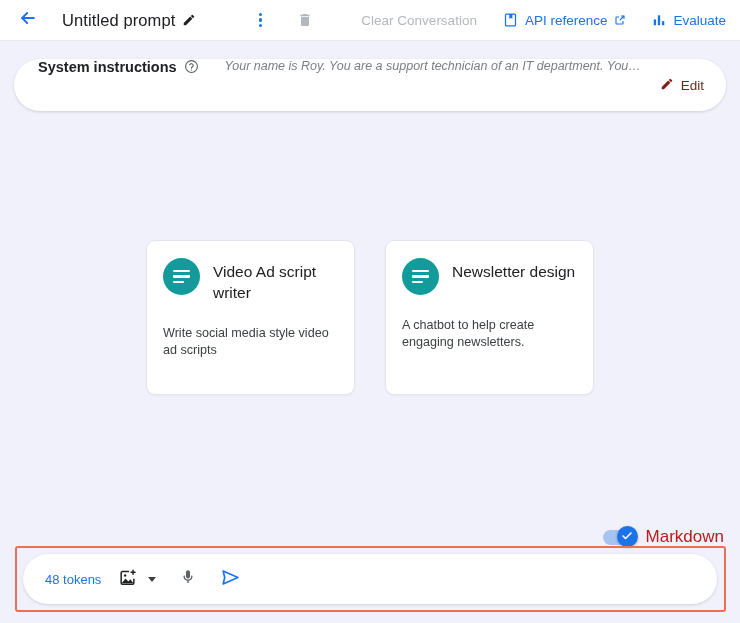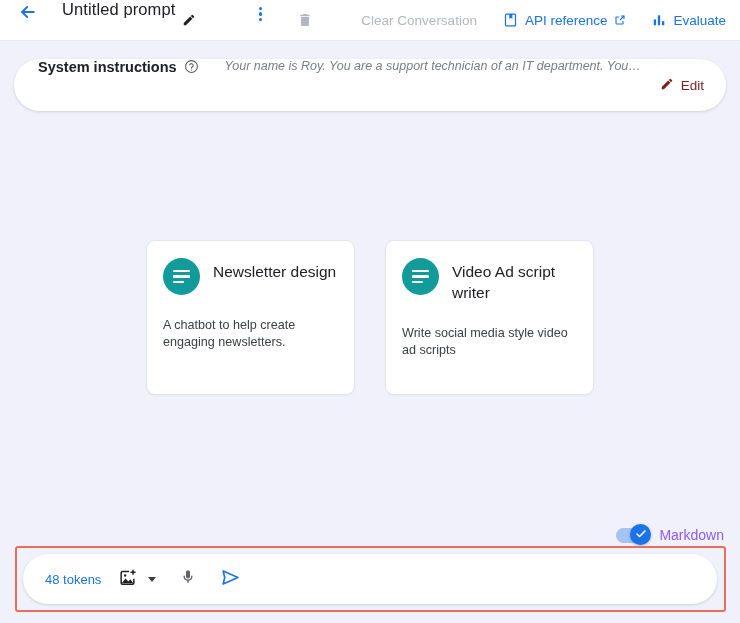--- a/index.html
+++ b/index.html
@@ -11,20 +11,21 @@
     color: #202124;
     overflow: hidden;
     position: relative;
   }
 
   
   .topbar {
     height: 41px;
     background: #ffffff;
     display: flex;
+    align-items: center;
     padding: 0 14px;
     border-bottom: 1px solid #e9e9f2;
   }
   .back-btn {
     width: 28px; height: 28px;
     display: flex; align-items: center; justify-content: center;
     cursor: pointer;
     color: #1a73e8;
     flex: none;
   }
@@ -203,22 +204,22 @@
   .toggle .knob {
     position: absolute;
     right: -1px; top: -3.5px;
     width: 21px; height: 21px;
     border-radius: 50%;
     background: #1a73e8;
     display: flex; align-items: center; justify-content: center;
     box-shadow: 0 1px 3px rgba(0,0,0,.25);
   }
   .markdown-label {
-    font-size: 14px;
-    color: #8b5cf6;
+    font-size: 17px;
+    color: #b91c1c;
   }
 
   .redbox {
     position: absolute;
     left: 15px; top: 546px;
     width: 711px; height: 66px;
     border: 2px solid #e8705a;
     border-radius: 3px;
     pointer-events: none;
   }
@@ -359,45 +360,45 @@
         <path d="M3 17.25V21h3.75L17.81 9.94l-3.75-3.75L3 17.25zM20.71 7.04a1 1 0 0 0 0-1.41l-2.34-2.34a1 1 0 0 0-1.41 0l-1.83 1.83 3.75 3.75 1.83-1.83z"></path>
       </svg>
     </span>
     <span>Edit</span>
   </div>
 </div>
 
 <div class="main">
 
   <div class="cards">
+
+    <div class="card">
+      <div class="card-head">
+        <div class="card-icon">
+          <i></i>
+            <i></i>
+            <i></i>
+        </div>
+        <div class="card-title">Video Ad script writer</div>
+      </div>
+      <div class="card-desc">Write social media style video ad scripts</div>
+    </div>
 
     <div class="card">
       <div class="card-head">
         <div class="card-icon">
           <i></i>
             <i></i>
             <i></i>
         </div>
         <div class="card-title">Newsletter design</div>
       </div>
       <div class="card-desc">A chatbot to help create engaging newsletters.</div>
     </div>
 
-    <div class="card">
-      <div class="card-head">
-        <div class="card-icon">
-          <i></i>
-            <i></i>
-            <i></i>
-        </div>
-        <div class="card-title">Video Ad script writer</div>
-      </div>
-      <div class="card-desc">Write social media style video ad scripts</div>
-    </div>
-
   </div>
 
 
 </div>
 
 <div class="markdown-row">
   <div class="toggle">
     <div class="knob">
       <span>
         <svg width="12" height="12" viewBox="0 0 24 24" fill="none" stroke="#ffffff" stroke-width="3.2" stroke-linecap="round" stroke-linejoin="round">

